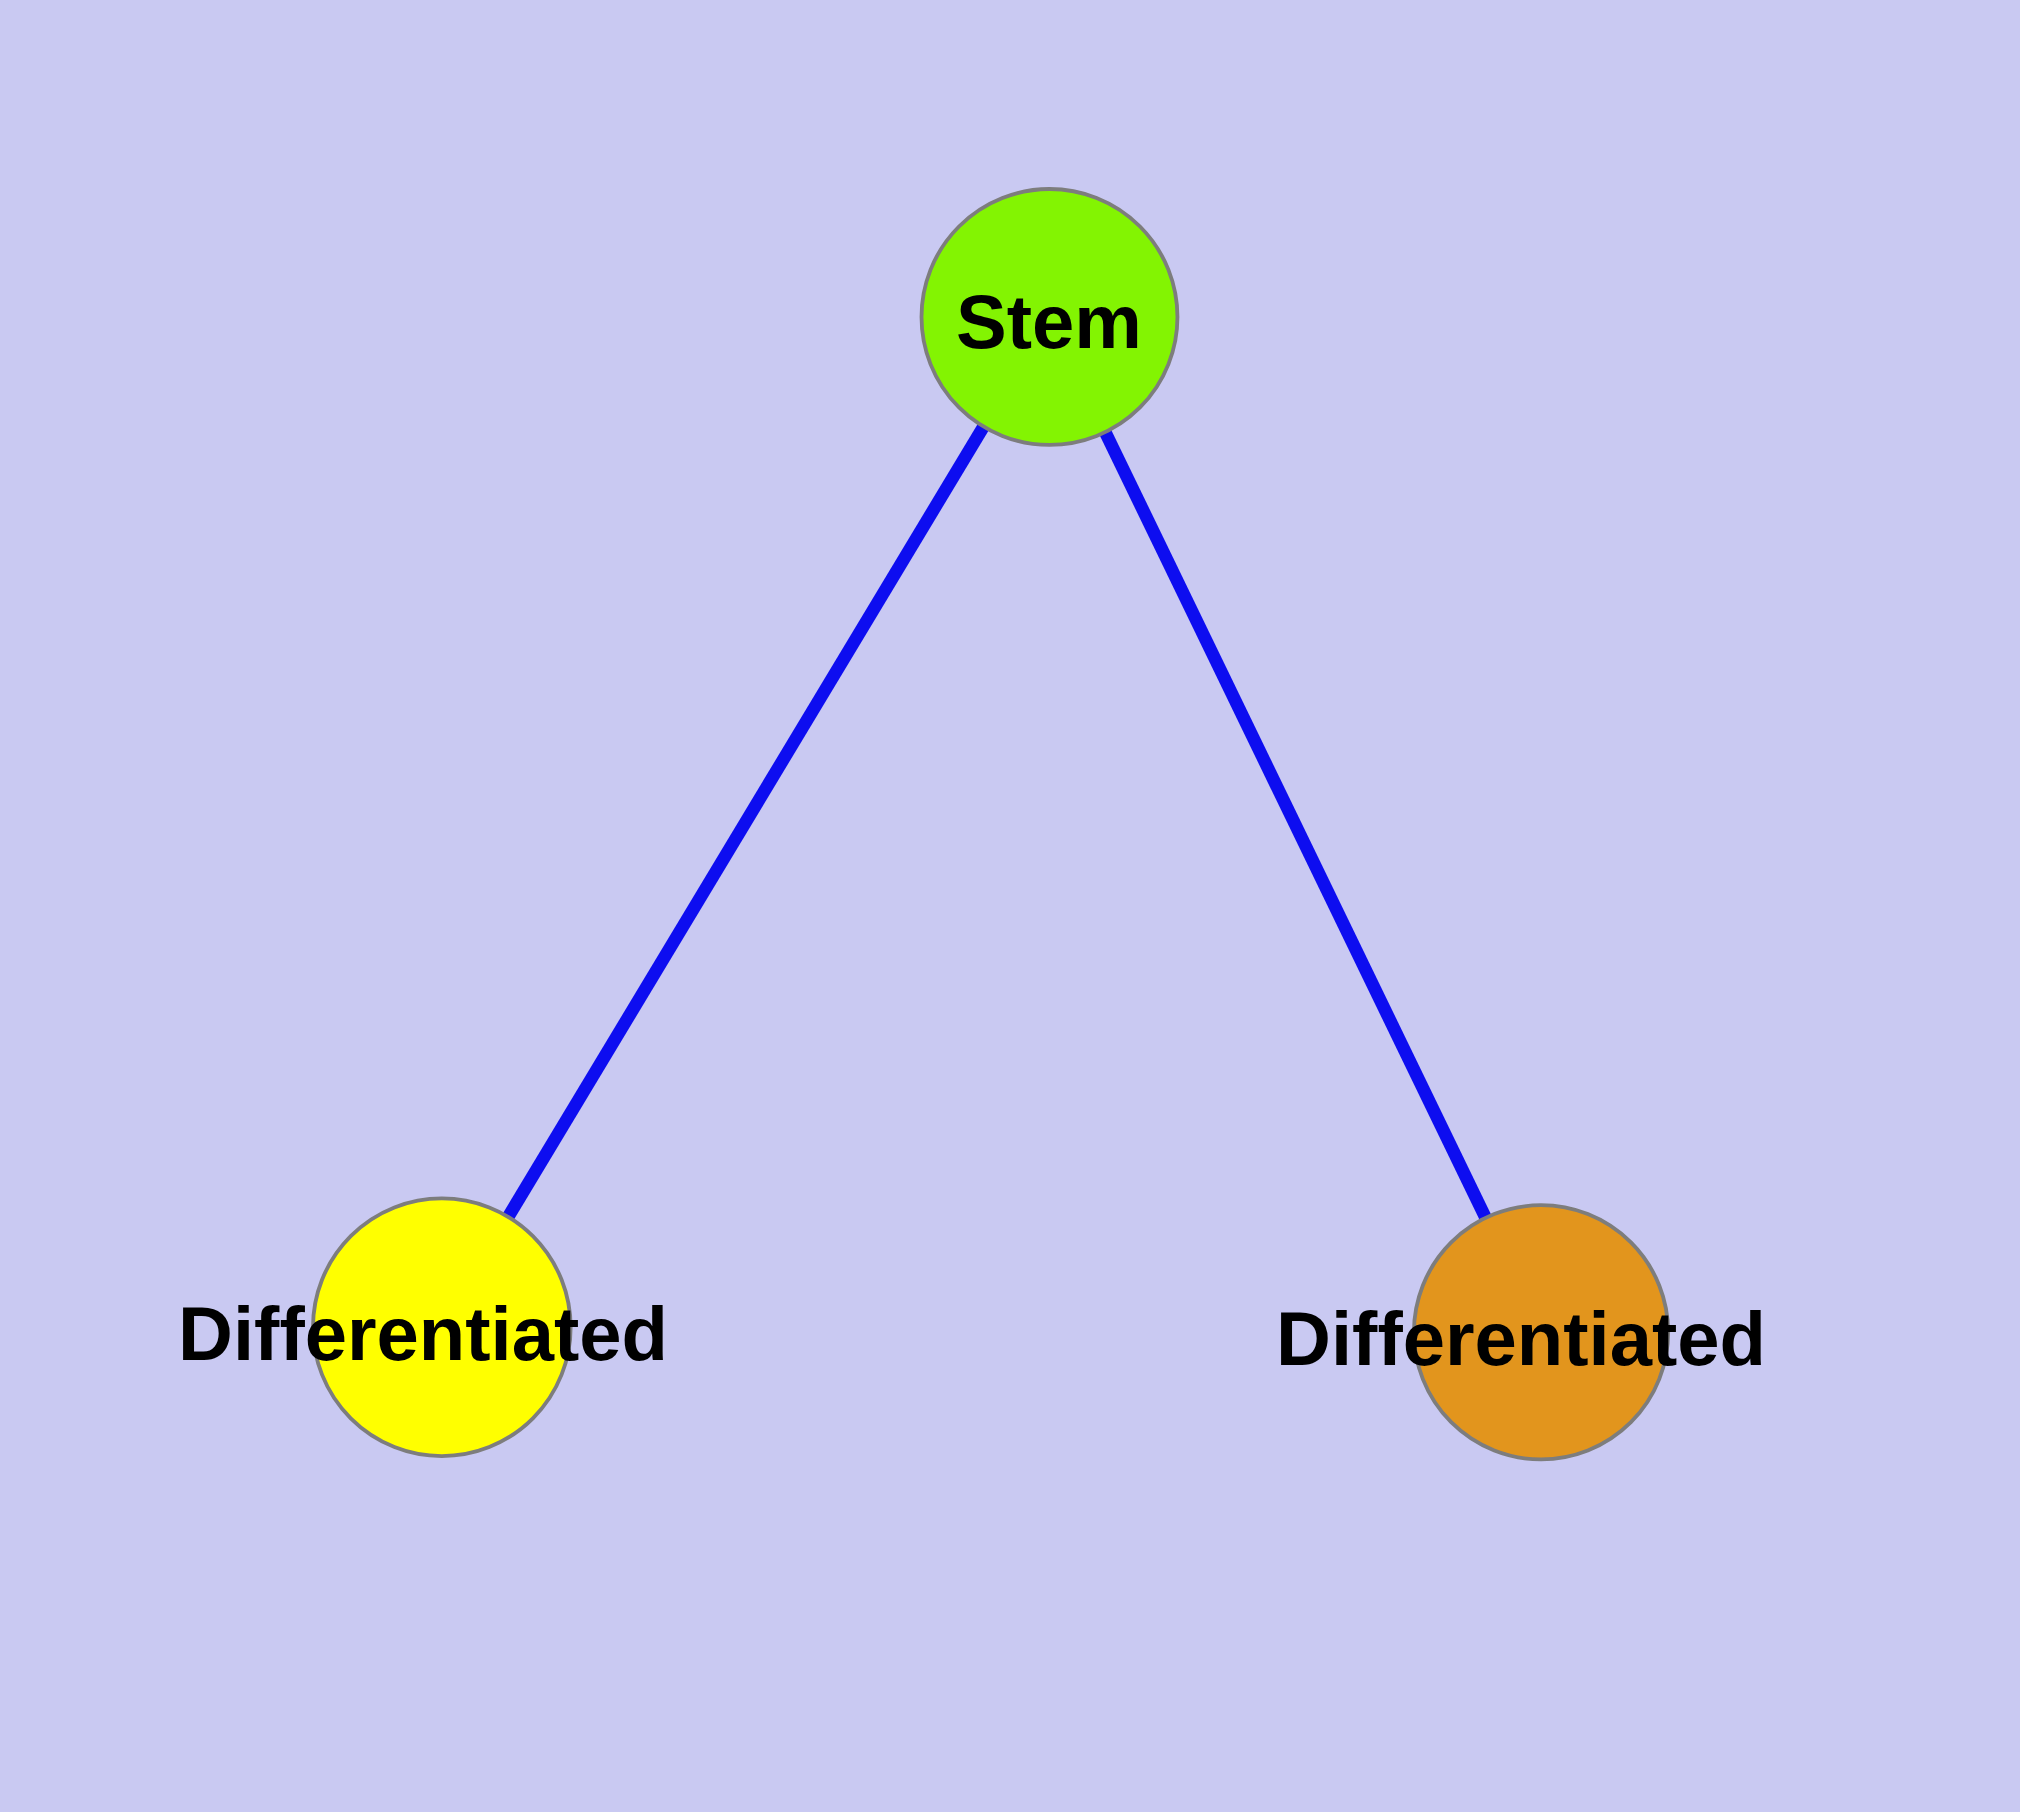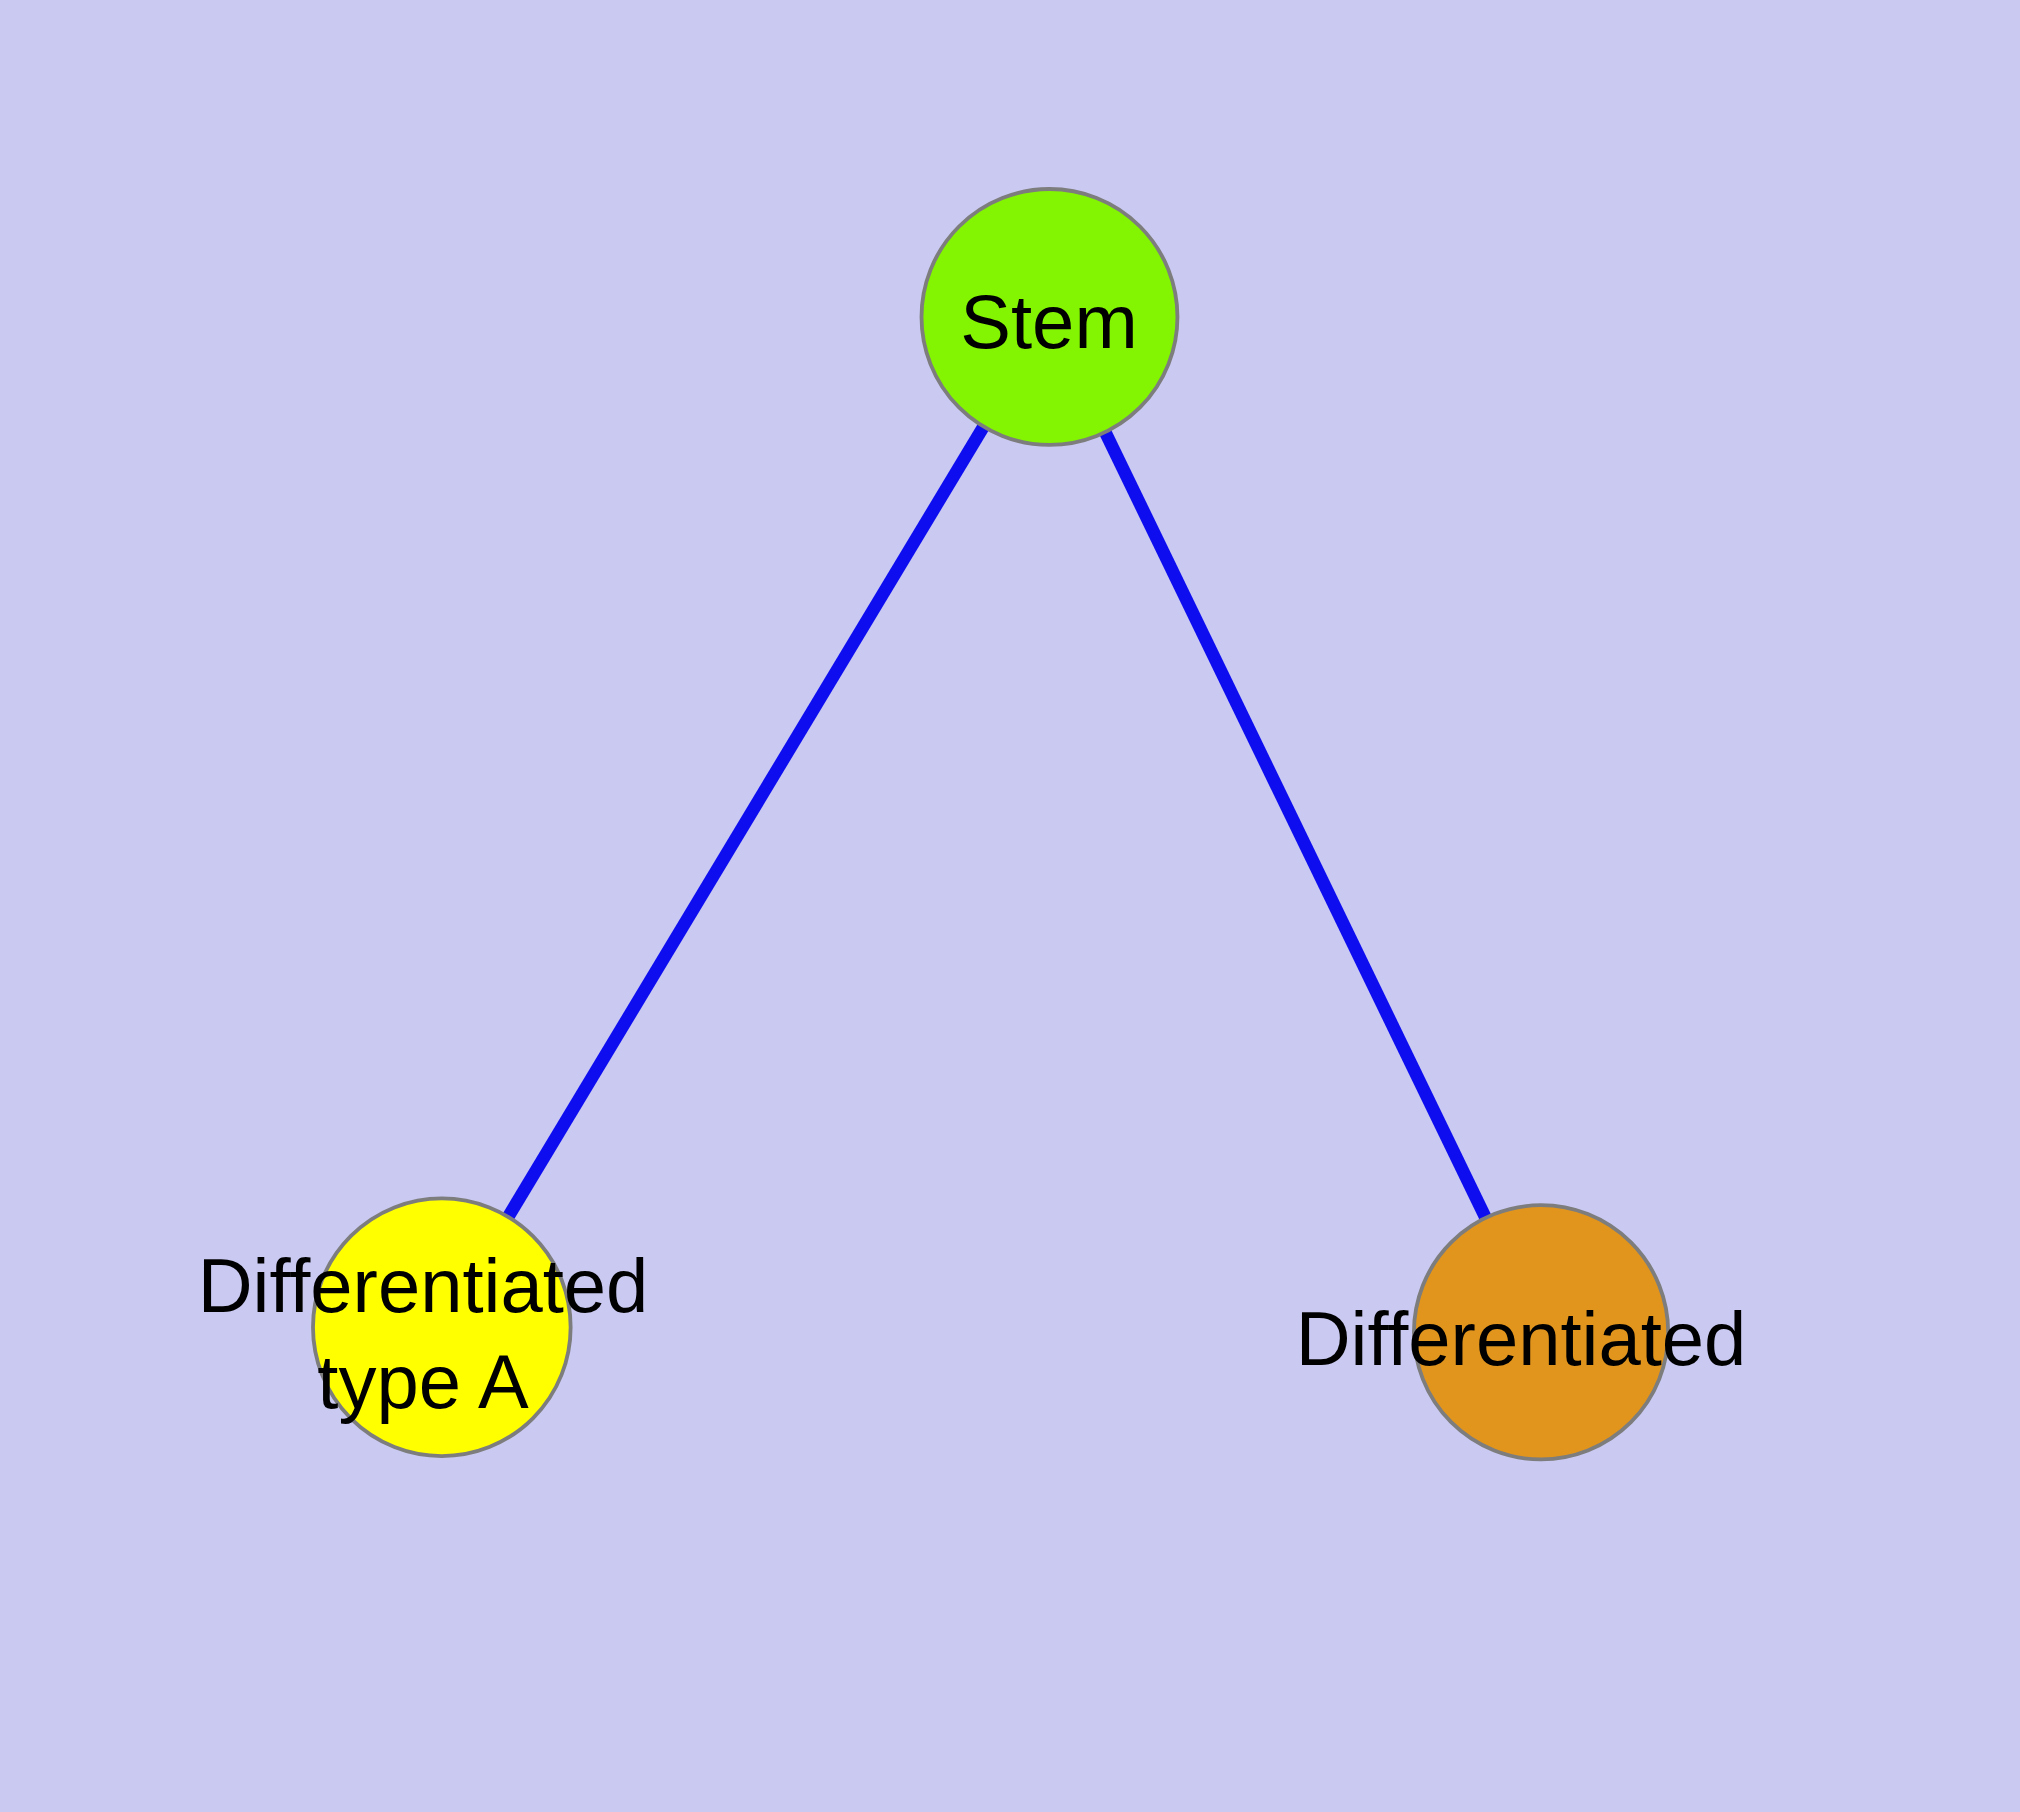--- a/index.html
+++ b/index.html
@@ -16,21 +16,21 @@
   #graph-svg {
     position: absolute;
     left: 0;
     top: 0;
     display: block;
   }
   .node-label {
     position: absolute;
     transform: translate(-50%, -50%);
     text-align: center;
-    font-weight: normal;
+    font-weight: bold;
     font-size: 76px;
     line-height: 96px;
     color: #000000;
     white-space: nowrap;
     pointer-events: none;
   }
 </style>
 </head>
 <body>
 
@@ -43,21 +43,20 @@
     <circle cx="521" cy="1566" r="152" fill="#ffff00" stroke="#7d7d7d" stroke-width="4.5"></circle>
     <circle cx="1818" cy="1572" r="150" fill="#e2951d" stroke="#7d7d7d" stroke-width="4.5"></circle>
   </svg>
 
   <div class="node-label" style="left: 1049px; top: 322px; color: rgb(0, 0, 0);">
     <div>Stem</div>
   </div>
 
   <div class="node-label" style="left: 423px; top: 1334px; color: rgb(0, 0, 0);">
     <div>Differentiated</div>
-    <div>type A</div>
   </div>
 
   <div class="node-label" style="left: 1521px; top: 1339px; color: rgb(0, 0, 0);">
     <div>Differentiated</div>
   </div>
 
 </div>
 
 
 </body></html>

